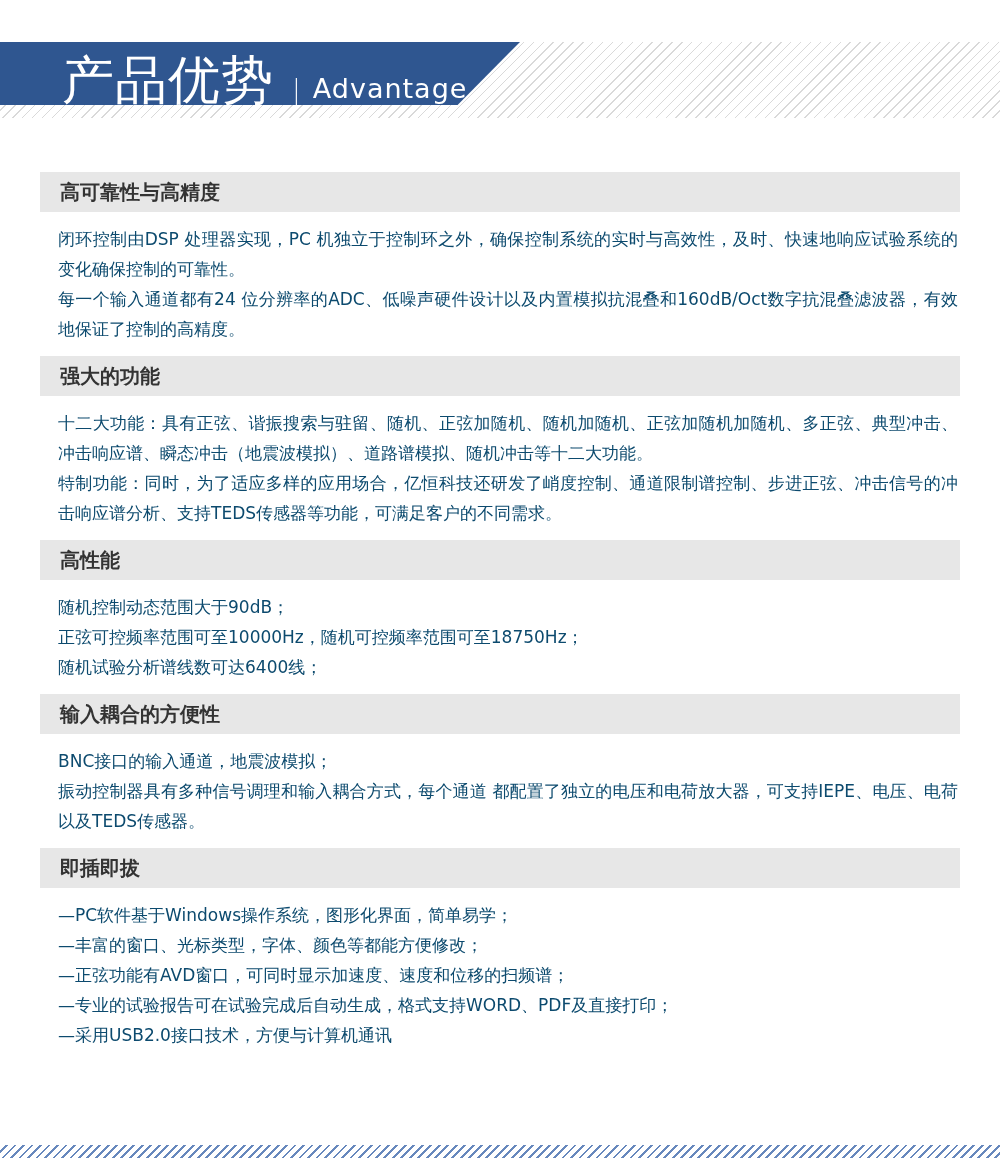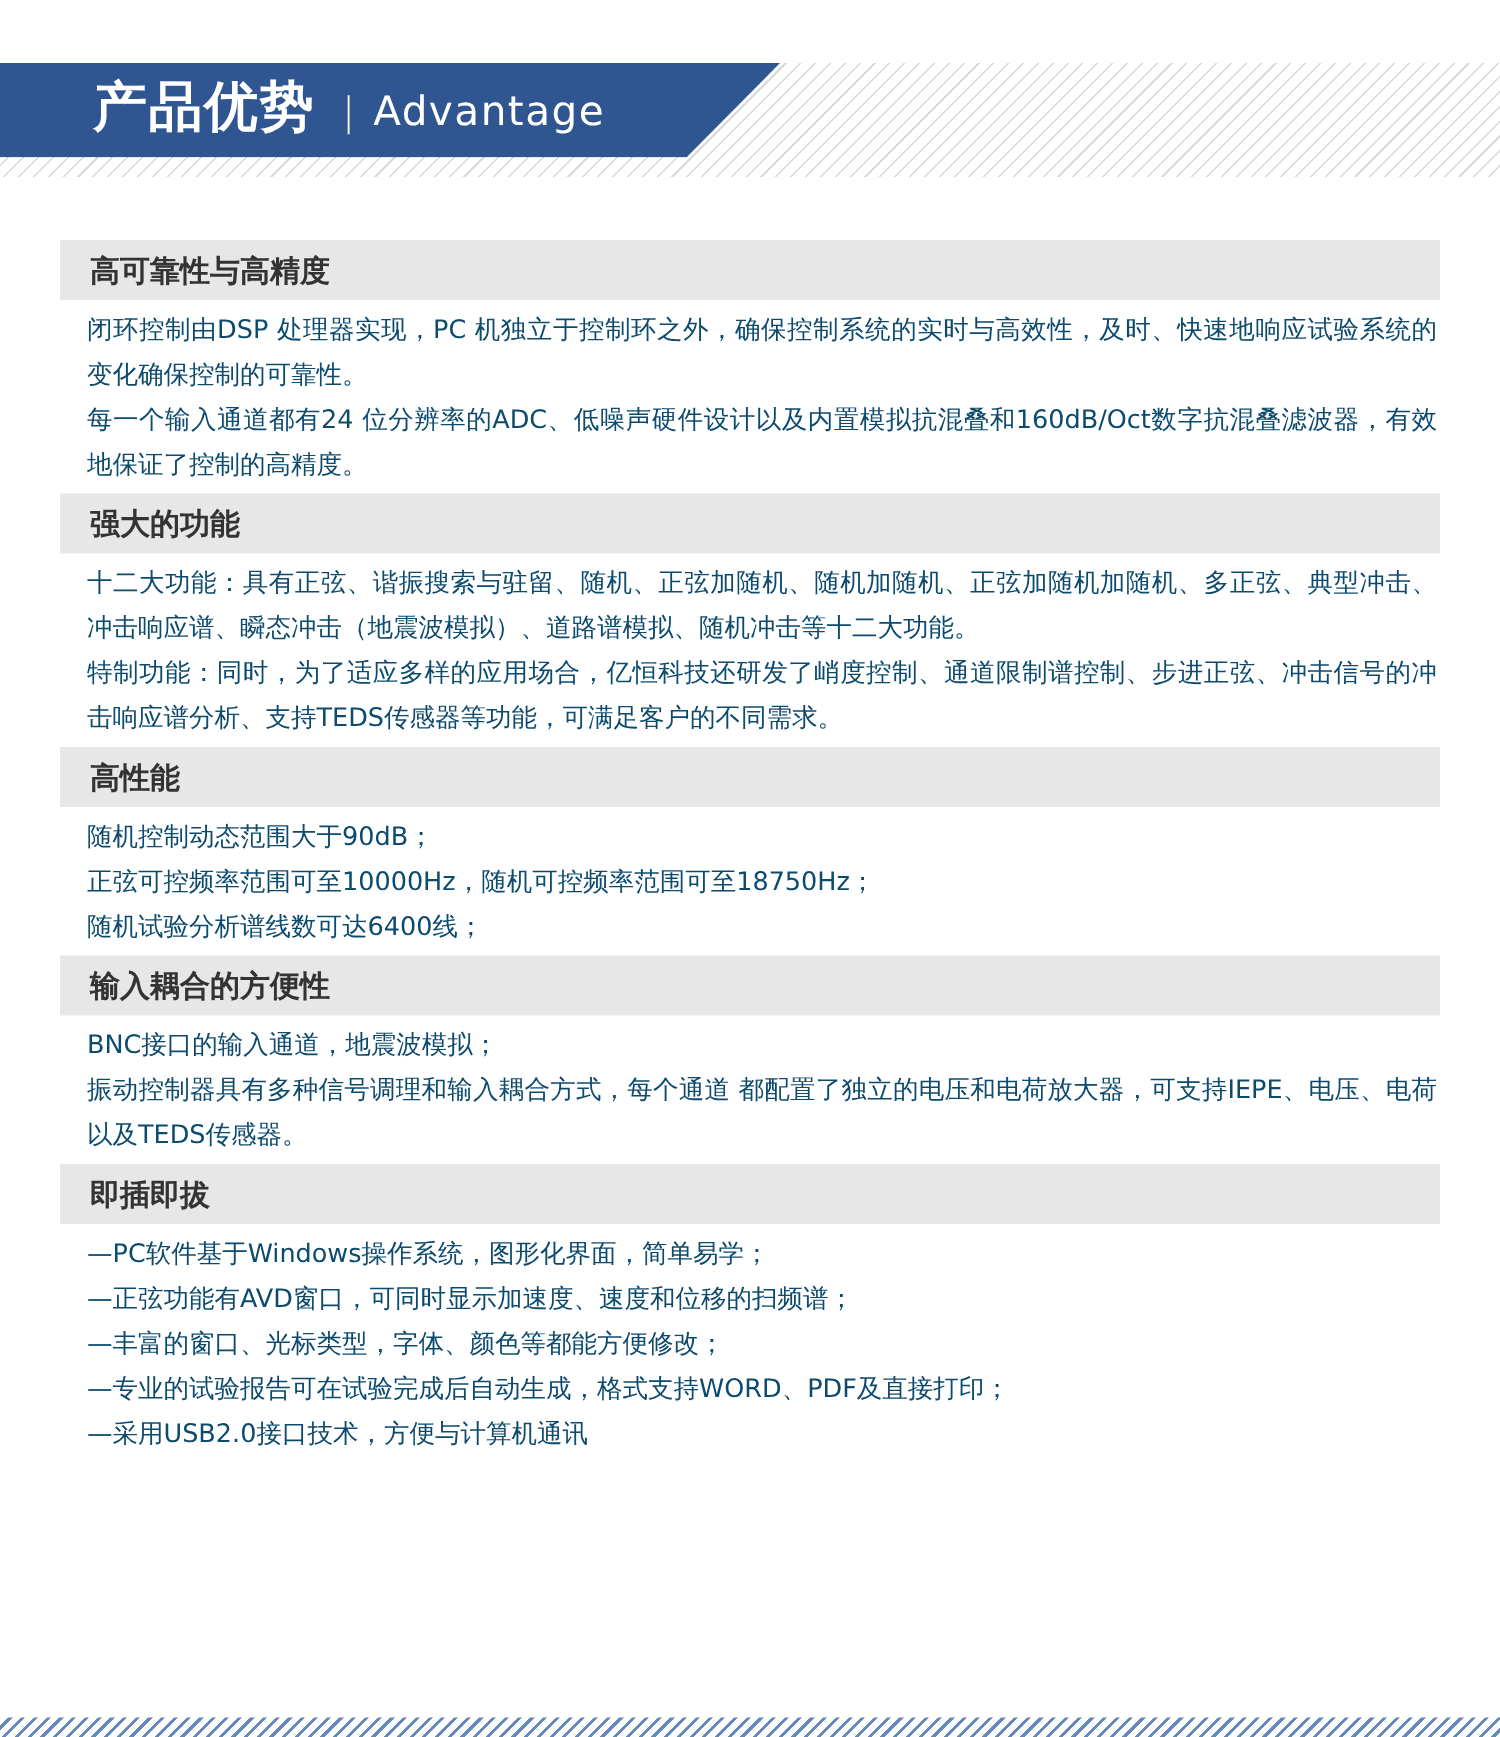--- a/index.html
+++ b/index.html
@@ -15,28 +15,28 @@
   }
   
   .banner{
     position:absolute;top:0;left:0;width:520px;height:63px;
     background:#2F5690;
     clip-path:polygon(0 0,100% 0,88% 100%,0 100%);
     display:flex;align-items:baseline;
     padding-top:10px;padding-left:62px;box-sizing:border-box;
     color:#ffffff;
   }
-  .banner .cn{font-size:36px;font-weight:bold;letter-spacing:1px;line-height:1.1;}
+  .banner .cn{font-size:52px;font-weight:normal;letter-spacing:1px;line-height:1.1;}
   .banner .sep{font-size:26px;font-weight:300;margin:0 12px 0 18px;opacity:.95;}
   .banner .en{font-size:27px;font-weight:400;letter-spacing:1px;}
   
   .content{position:absolute;top:160px;left:0;width:1000px;}
   .sec{margin:0;}
   .sec-title{
-    margin:0 40px;height:40px;line-height:40px;
+    margin:12px 40px;height:40px;line-height:40px;
     background:#e7e7e7;color:#333333;
     font-size:20px;font-weight:bold;
     padding-left:20px;box-sizing:border-box;
   }
   .sec-body{margin:5px 42px 4px 58px;}
   .sec-body p{
     margin:0;font-size:17px;line-height:30px;color:#0c4a6e;
     text-align:justify;text-justify:inter-ideograph;
   }
   
@@ -83,21 +83,21 @@
       <div class="sec-title">输入耦合的方便性</div>
       <div class="sec-body">
         <p>BNC接口的输入通道，地震波模拟；</p>
         <p>振动控制器具有多种信号调理和输入耦合方式，每个通道 都配置了独立的电压和电荷放大器，可支持IEPE、电压、电荷以及TEDS传感器。</p>
       </div>
     </div>
     <div class="sec">
       <div class="sec-title">即插即拔</div>
       <div class="sec-body">
         <p>—PC软件基于Windows操作系统，图形化界面，简单易学；</p>
+        <p>—丰富的窗口、光标类型，字体、颜色等都能方便修改；</p>
         <p>—正弦功能有AVD窗口，可同时显示加速度、速度和位移的扫频谱；</p>
-        <p>—丰富的窗口、光标类型，字体、颜色等都能方便修改；</p>
         <p>—专业的试验报告可在试验完成后自动生成，格式支持WORD、PDF及直接打印；</p>
         <p>—采用USB2.0接口技术，方便与计算机通讯</p>
       </div>
     </div>
   </div>
 
 <div class="footer-band"></div>
 
 </body></html>

